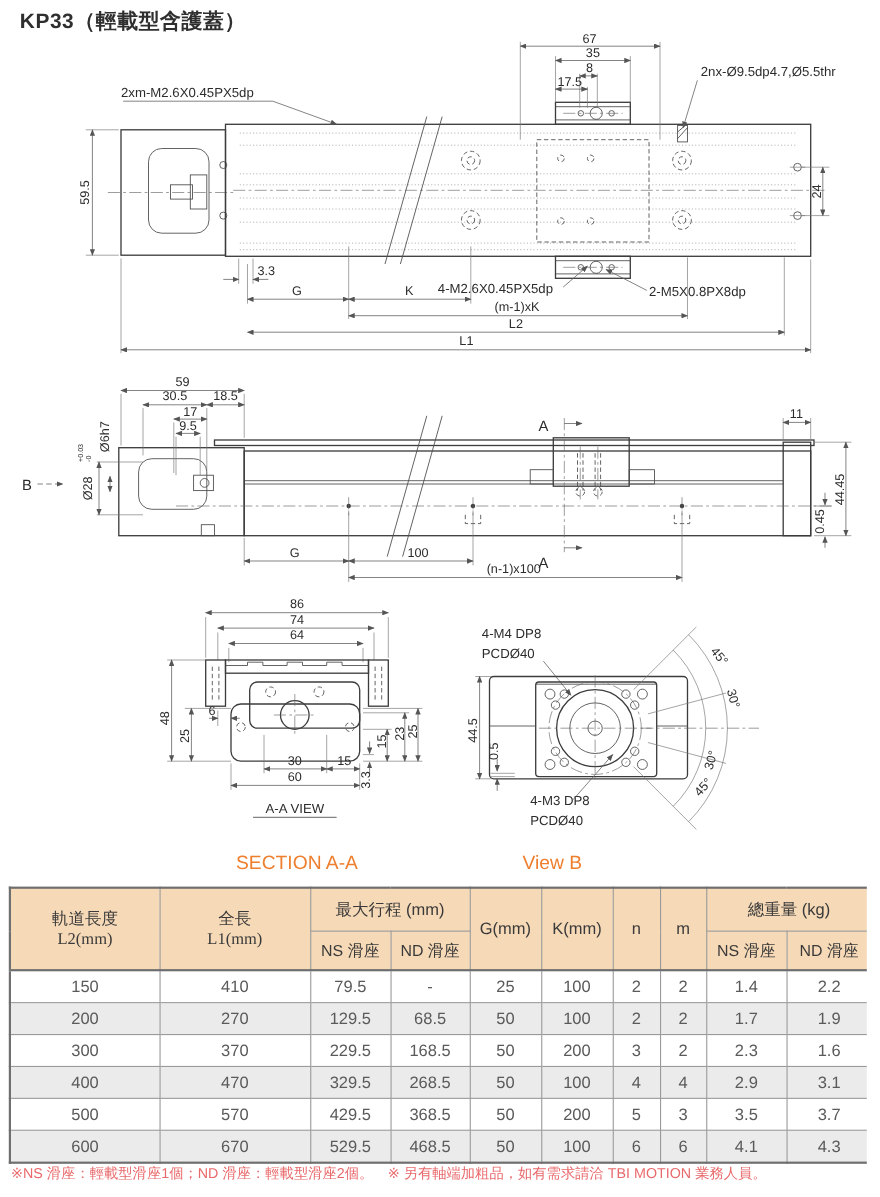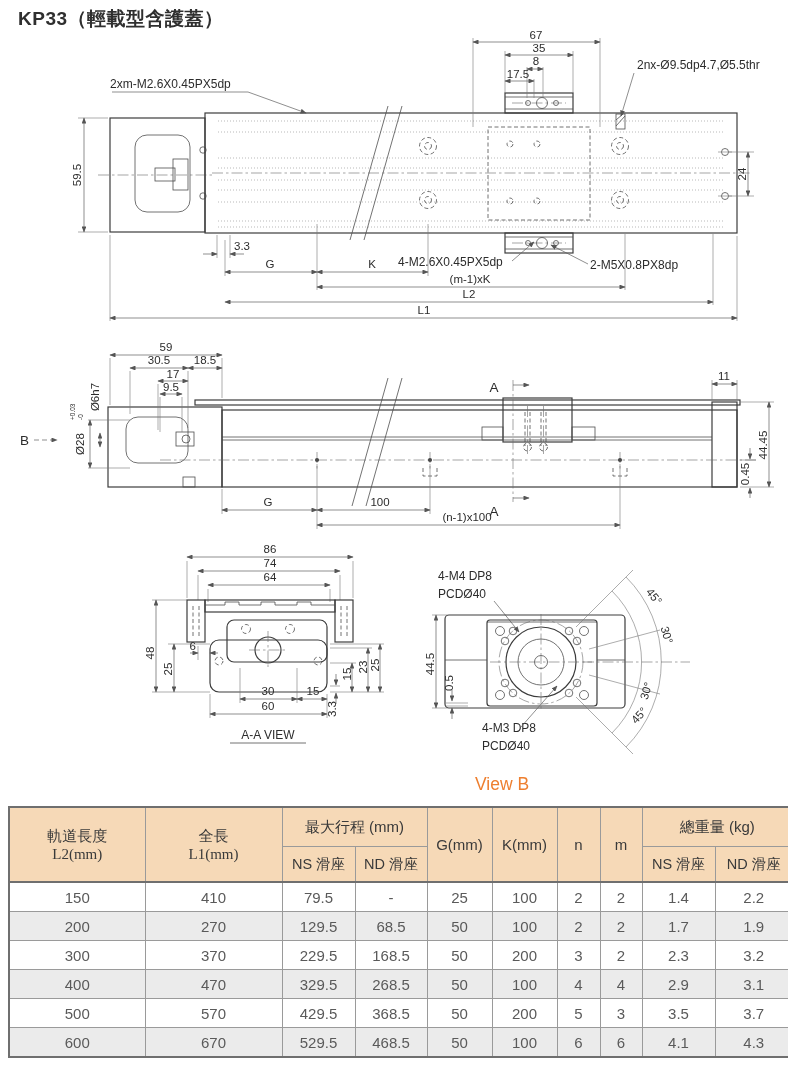--- a/index.html
+++ b/index.html
@@ -418,20 +418,21 @@
         <line class="xl" x1="446" y1="678" x2="468" y2="678"></line>
       <line class="dl" x1="452" y1="662" x2="452" y2="673" marker-end="url(#ar)"></line>
         <line class="dl" x1="452" y1="691" x2="452" y2="680" marker-end="url(#ar)"></line>
       <text class="dimt" transform="rotate(-90 449 655)" x="449" y="659" text-anchor="middle">0.5</text>
       <text class="lbl" x="482" y="704">4-M3 DP8</text>
       <text class="lbl" x="482" y="722">PCDØ40</text>
       <line class="dl" x1="521" y1="699" x2="557" y2="658" marker-end="url(#ar)"></line>
     </g>
   </svg>
 
+  <div class="sec-label sec-aa">SECTION A-A</div>
   <div class="sec-label sec-b">View B</div>
 
   <table class="spec">
     <colgroup>
       <col style="width:136px">
         <col style="width:137px">
         <col style="width:73px">
         <col style="width:72px">
       <col style="width:65px">
         <col style="width:65px">
@@ -492,21 +493,21 @@
         <tr>
           <td>300</td>
           <td>370</td>
           <td>229.5</td>
           <td>168.5</td>
           <td>50</td>
           <td>200</td>
           <td>3</td>
           <td>2</td>
           <td>2.3</td>
-          <td>3.2</td>
+          <td>1.6</td>
         </tr>
         <tr>
           <td>400</td>
           <td>470</td>
           <td>329.5</td>
           <td>268.5</td>
           <td>50</td>
           <td>100</td>
           <td>4</td>
           <td>4</td>
@@ -533,14 +534,15 @@
           <td>50</td>
           <td>100</td>
           <td>6</td>
           <td>6</td>
           <td>4.1</td>
           <td>4.3</td>
         </tr>
       </tbody>
   </table>
 
+  <div class="note">※NS 滑座：輕載型滑座1個；ND 滑座：輕載型滑座2個。　※ 另有軸端加粗品，如有需求請洽 TBI MOTION 業務人員。</div>
 
 </div>
 
 </body></html>

